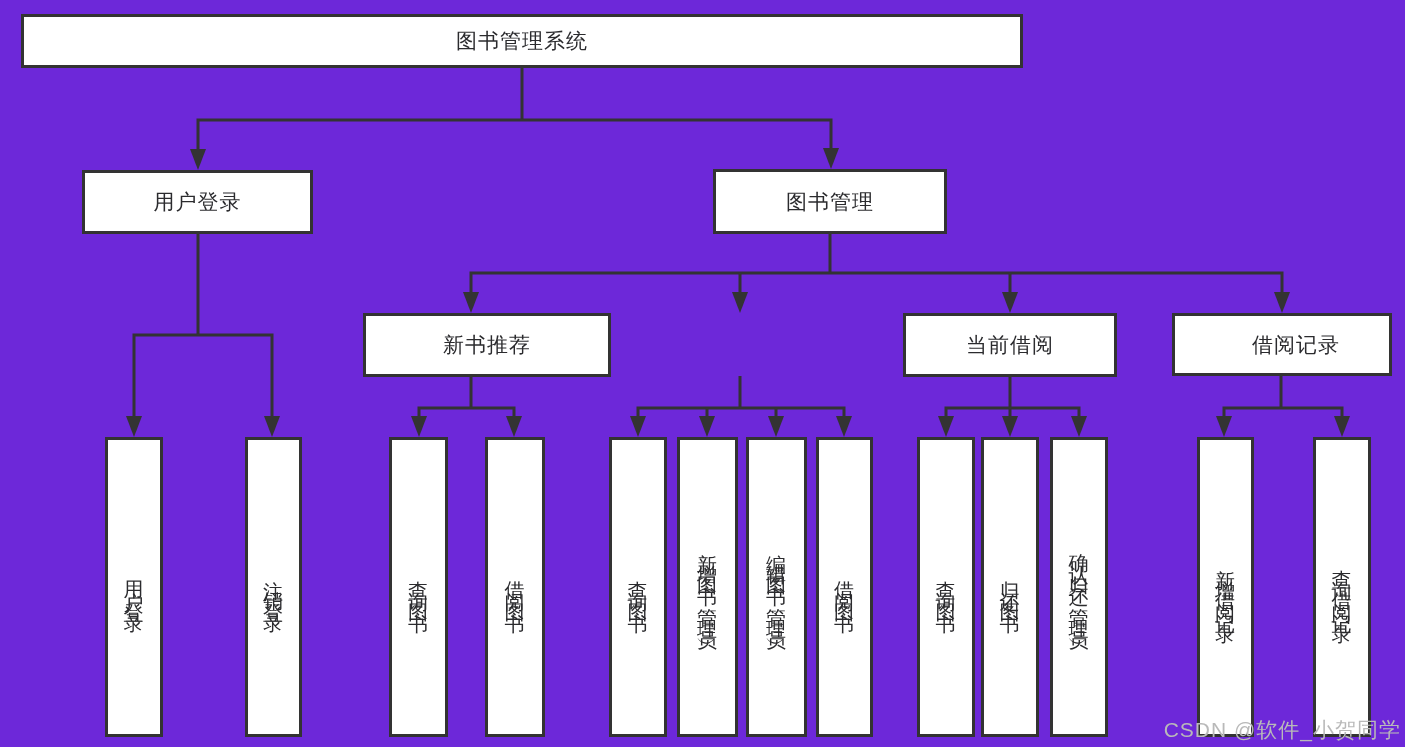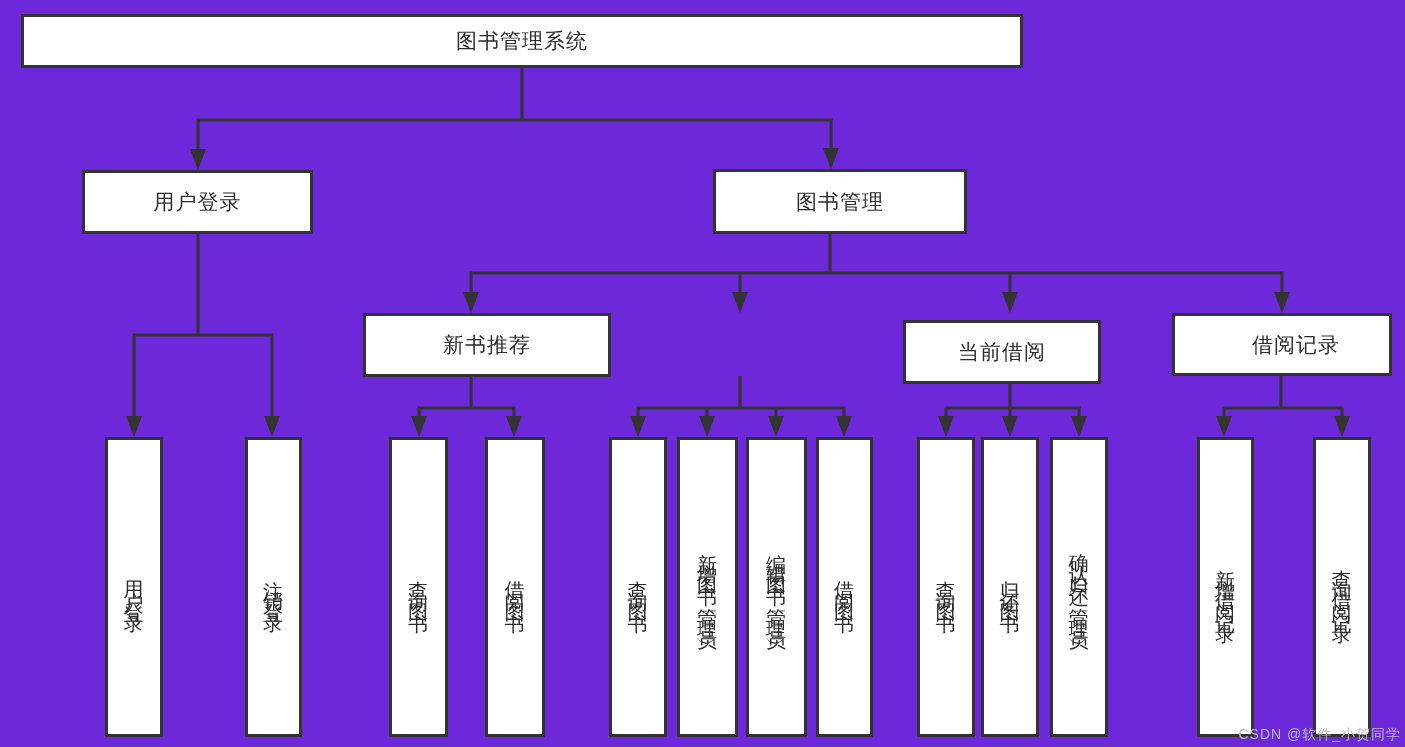--- a/index.html
+++ b/index.html
@@ -34,21 +34,21 @@
     writing-mode: vertical-rl;
     text-orientation: mixed;
     font-size: 20px;
     letter-spacing: 11px;
     line-height: 1;
   }
   #watermark {
     position: absolute;
     right: 4px;
     bottom: 3px;
-    font-size: 14px;
+    font-size: 21px;
     color: #b9b9b9;
     letter-spacing: 1px;
     z-index: 3;
     white-space: nowrap;
   }
 </style>
 </head>
 <body>
 
 <div id="canvas">
@@ -101,24 +101,24 @@
       <use href="#arr" transform="translate(812,267)"></use>
       <use href="#arr" transform="translate(881,267)"></use>
       <use href="#arr" transform="translate(1026,267)"></use>
       <use href="#arr" transform="translate(1144,267)"></use>
     </g>
   </svg>
 
   <div class="node" style="left:21px; top:14px; width:1002px; height:54px;">图书管理系统</div>
 
   <div class="node" style="left:82px; top:170px; width:231px; height:64px;">用户登录</div>
-  <div class="node" style="left:713px; top:169px; width:254px; height:65px;font-family:Liberation Serif, serif;">图书管理</div>
+  <div class="node" style="left:713px; top:169px; width:234px; height:65px;font-family:Liberation Serif, serif;">图书管理</div>
 
   <div class="node" style="left:363px; top:313px; width:248px; height:64px;">新书推荐</div>
-  <div class="node" style="left:903px; top:320px; width:198px; height:64px;text-align:center;">当前借阅</div>
+  <div class="node" style="left:903px; top:313px; width:214px; height:64px;text-align:center;">当前借阅</div>
   <div class="node" style="left:1172px; top:313px; width:220px; height:63px;padding-left:28px;">借阅记录</div>
 
   <div class="node vnode" style="left:105px; top:437px; width:58px; height:300px;">用户登录</div>
   <div class="node vnode" style="left:245px; top:437px; width:57px; height:300px;">注销登录</div>
 
   <div class="node vnode" style="left:389px; top:437px; width:59px; height:300px;">查询图书</div>
   <div class="node vnode" style="left:485px; top:437px; width:60px; height:300px;">借阅图书</div>
 
   <div class="node vnode" style="left:609px; top:437px; width:58px; height:300px;">查询图书</div>
   <div class="node vnode" style="left:677px; top:437px; width:61px; height:300px;">新增图书（管理员）</div>

